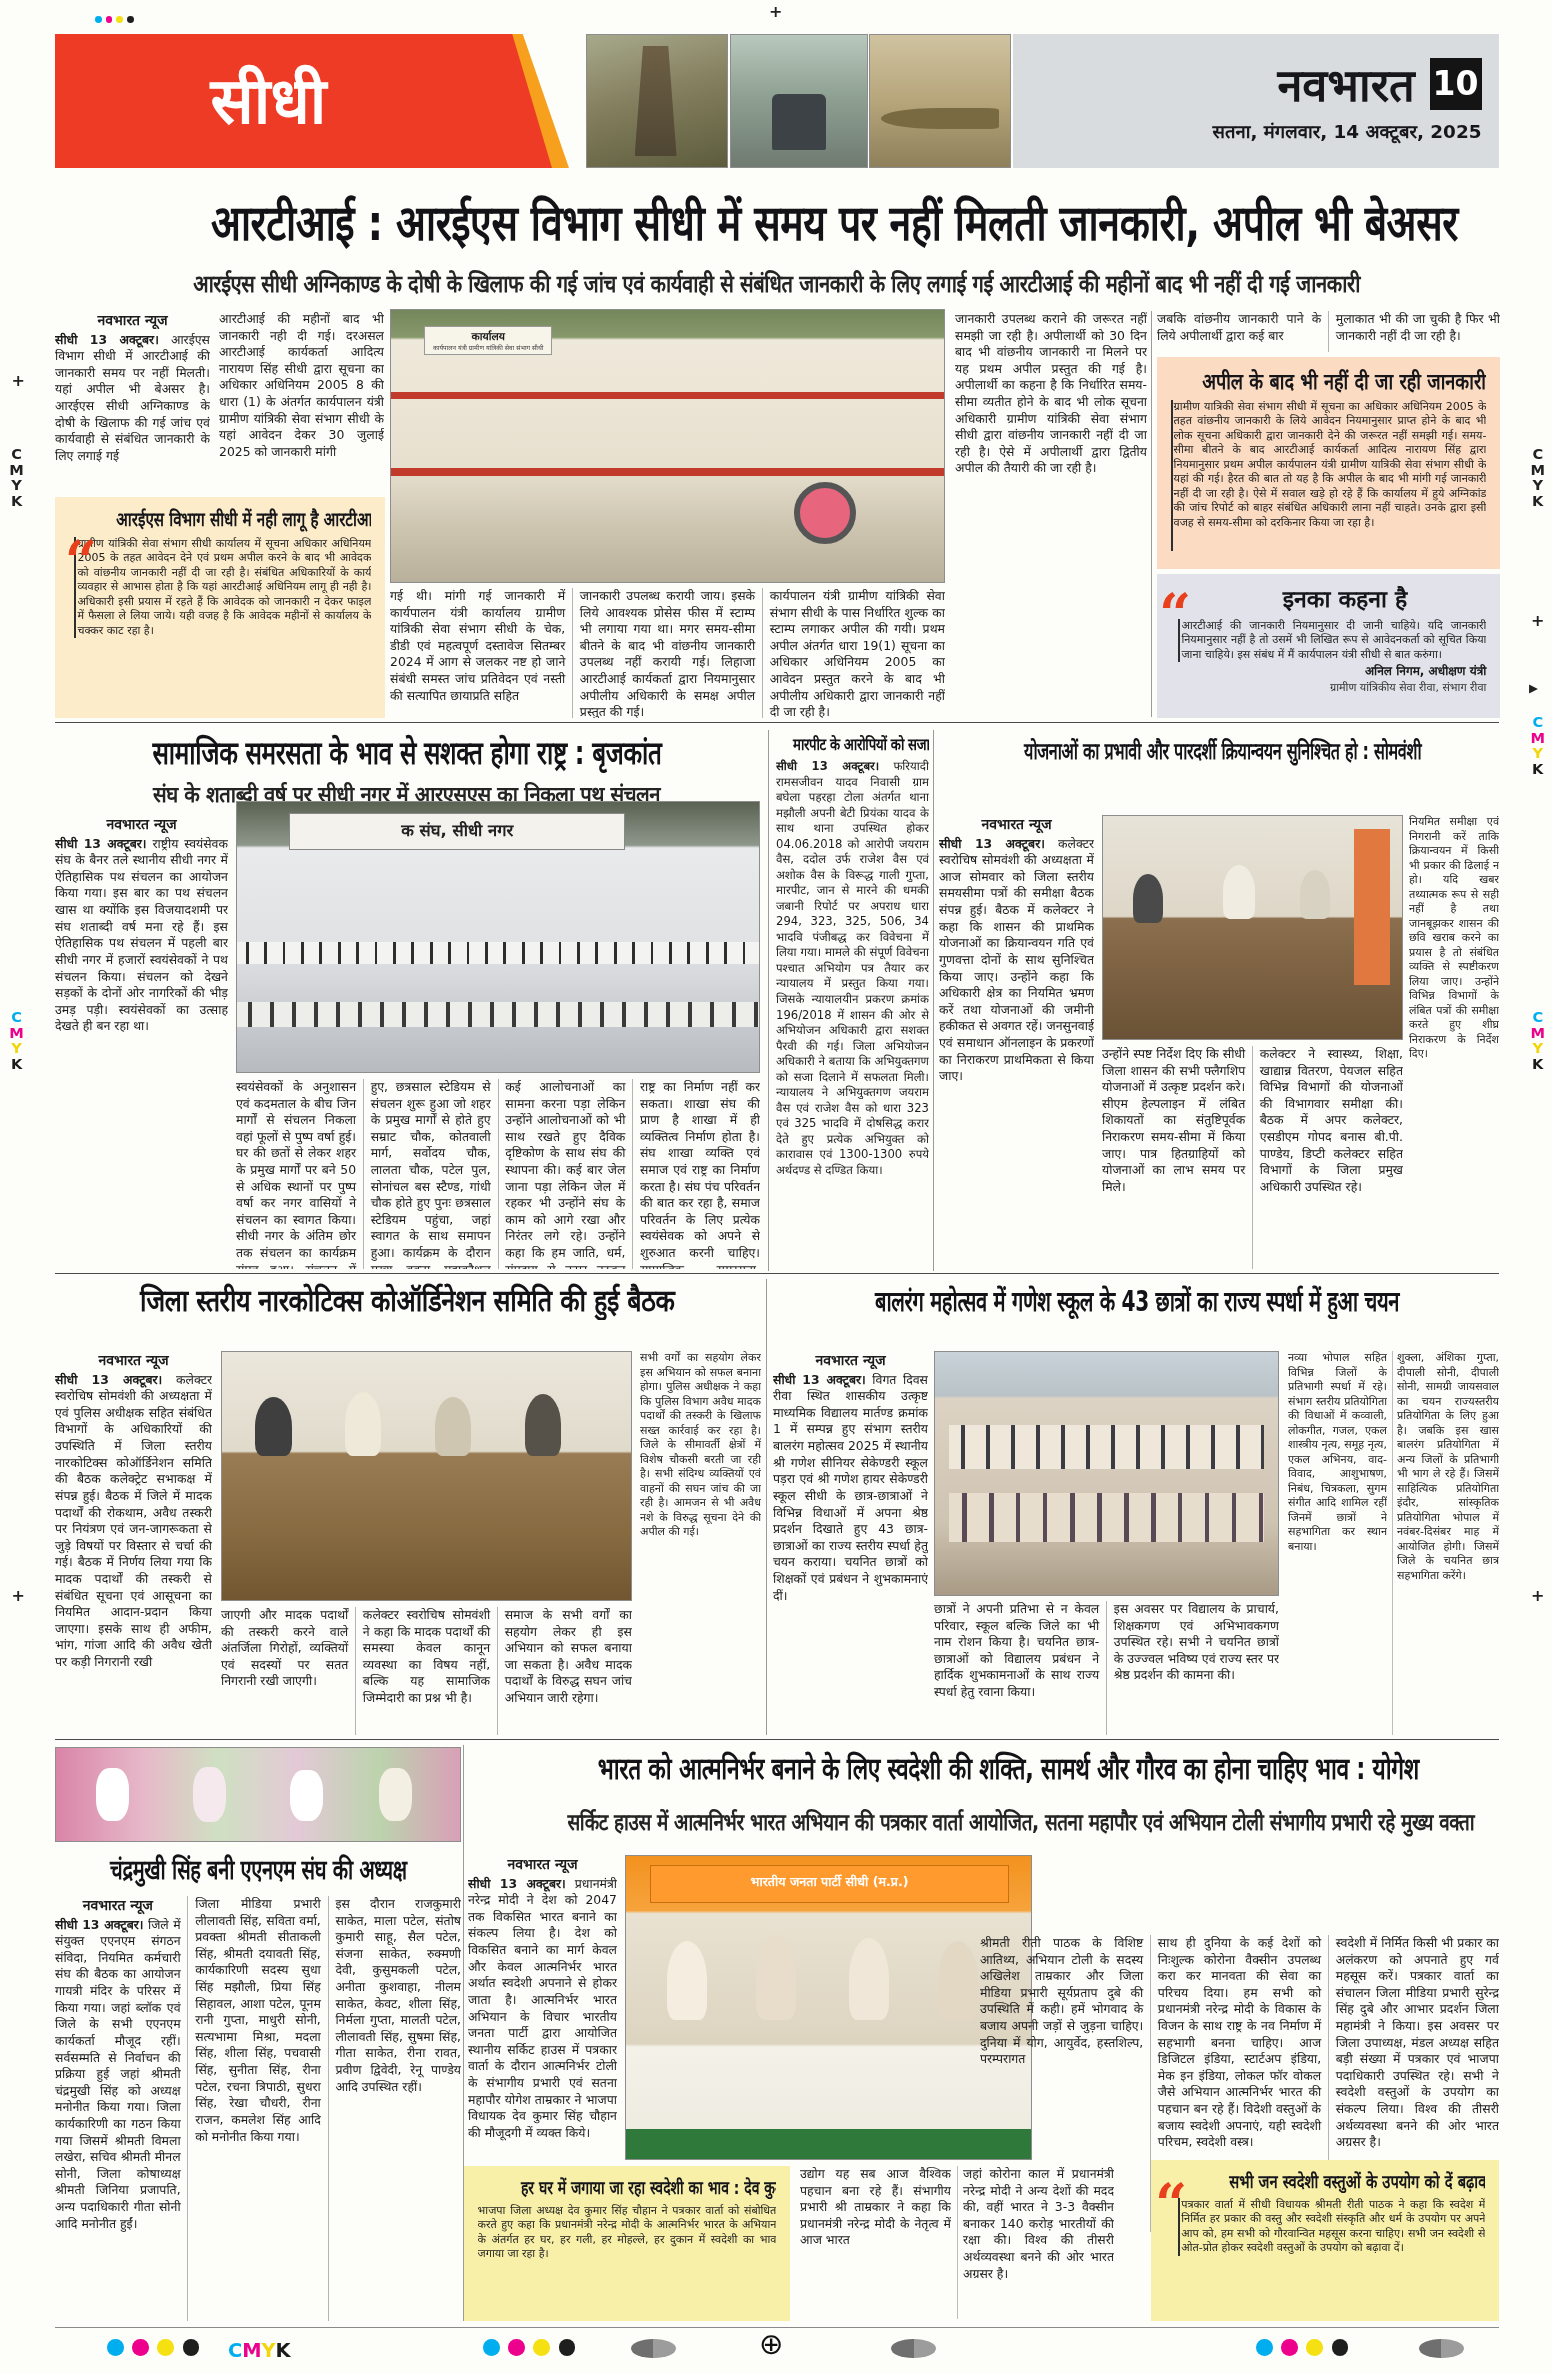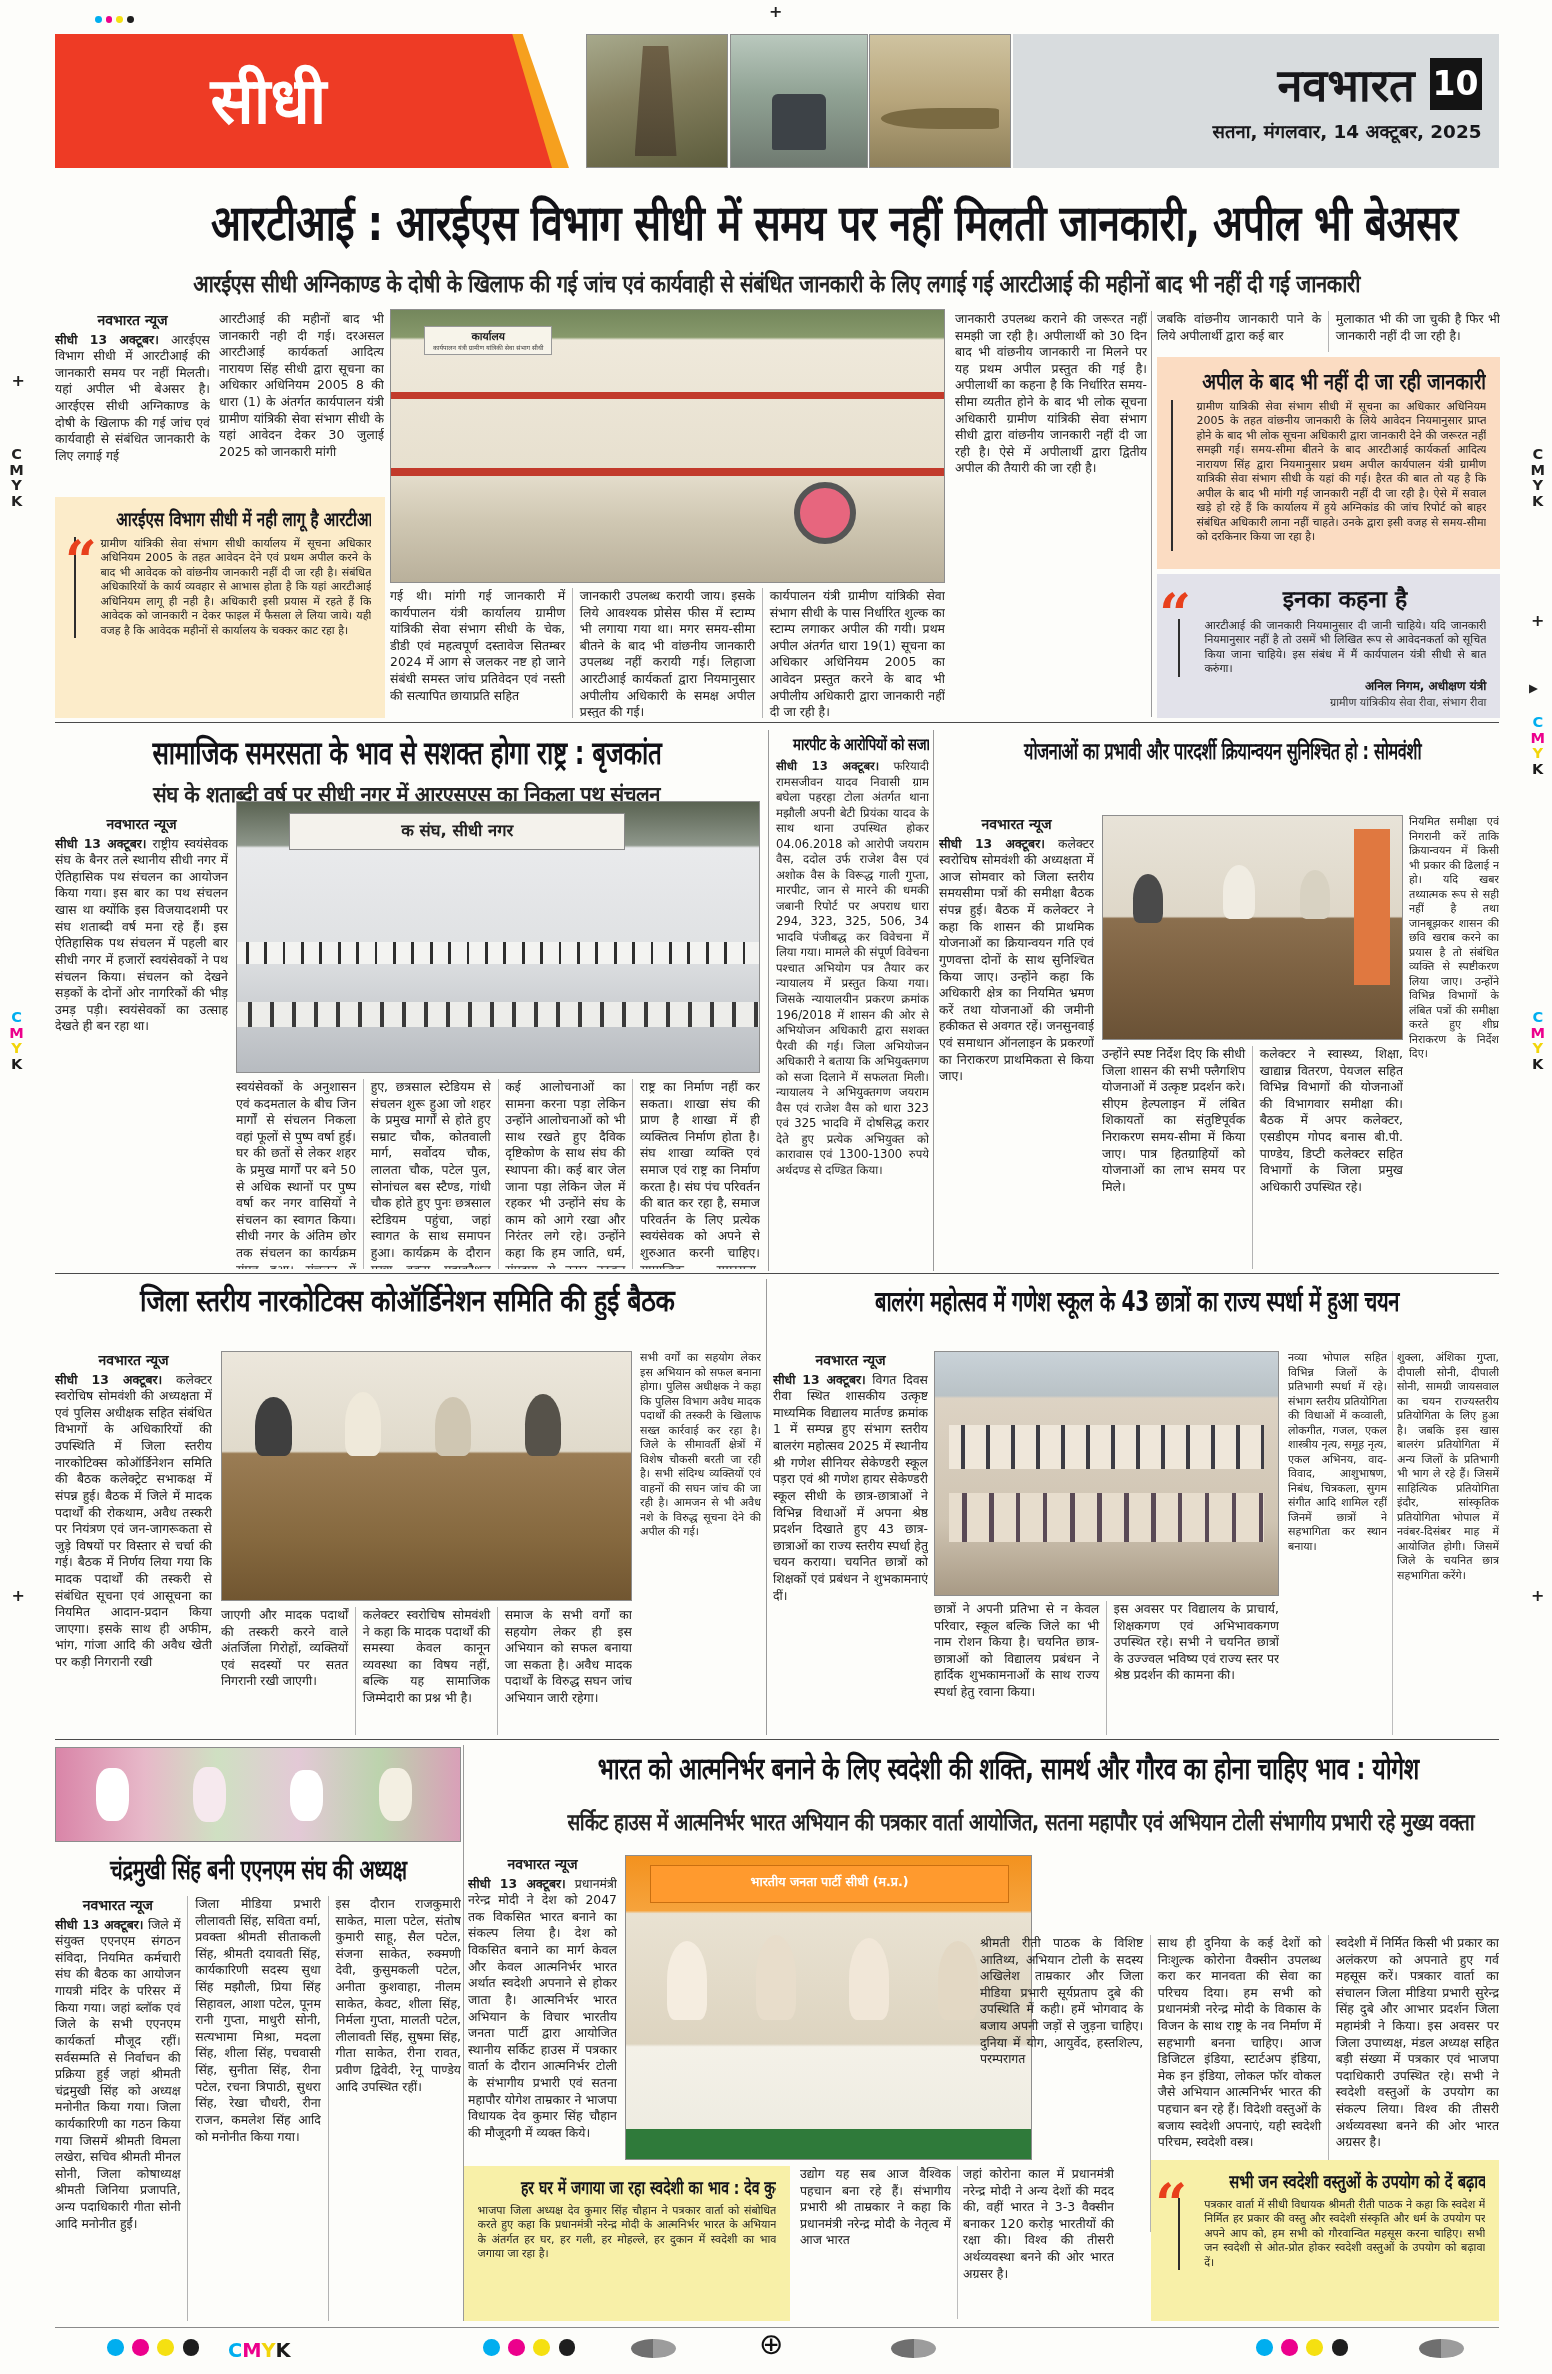--- a/index.html
+++ b/index.html
@@ -13,21 +13,21 @@
   .row{display:flex}
   .row>div{flex:1;padding:0 6.8px;overflow:hidden}
   .row>div:first-child{padding-left:0}
   .row>div:last-child{padding-right:0}
   .row>div+div{border-left:1px solid #b3b3b3}
   .hl{font-weight:bold;color:#121217;letter-spacing:-0.5px;overflow:hidden;white-space:nowrap;text-align:center}
   .fit{display:inline-block;white-space:nowrap;transform-origin:center top}
   .photo{position:absolute;border:1px solid #8d8d8d;overflow:hidden;box-sizing:border-box}
   .box{position:absolute;overflow:hidden;padding:7.8px 13.6px;box-sizing:border-box}
   .box h3{margin:0 0 4.9px;text-align:center;font-weight:bold;color:#15151a;overflow:hidden;white-space:nowrap}
-  .qbar{border-left:2.9px solid #2e2e2e;padding-left:24px}
+  .qbar{border-left:2.9px solid #2e2e2e;padding-left:1px}
   .quote{color:#e8401c;font-size:56px;line-height:.55;font-family:"DejaVu Serif","Liberation Serif",serif;font-weight:bold}
   .hline{position:absolute;height:1px;background:#4a4a4a}
   .vline{position:absolute;width:1px;background:#9a9a9a}
   .dot{display:inline-block;width:16.5px;height:16.5px;border-radius:50%;margin-right:8.7px}
   .sdot{display:inline-block;width:6.8px;height:6.8px;border-radius:50%;margin-right:3.9px}
   .ell{position:absolute;width:45px;height:19.4px;border-radius:50%;background:linear-gradient(90deg,#6f6f6f 50%,#9c9c9c 50%)}
   .vcmyk{position:absolute;font-weight:bold;font-size:14.6px;line-height:15.5px;text-align:center;width:17.5px}
   .vcmyk span{display:block}
   .mark{position:absolute;color:#222;font-weight:bold}
   .c{color:#00aeef}.m{color:#ec008c}.y{color:#f2d50a}.k{color:#1a1a1a}
@@ -305,21 +305,21 @@
   <div>साथ ही दुनिया के कई देशों को निःशुल्क कोरोना वैक्सीन उपलब्ध करा कर मानवता की सेवा का परिचय दिया। हम सभी को प्रधानमंत्री नरेन्द्र मोदी के विकास के विजन के साथ राष्ट्र के नव निर्माण में सहभागी बनना चाहिए। आज डिजिटल इंडिया, स्टार्टअप इंडिया, मेक इन इंडिया, लोकल फॉर वोकल जैसे अभियान आत्मनिर्भर भारत की पहचान बन रहे हैं। विदेशी वस्तुओं के बजाय स्वदेशी अपनाएं, यही स्वदेशी परिचम, स्वदेशी वस्त्र।</div>
   <div>स्वदेशी में निर्मित किसी भी प्रकार का अलंकरण को अपनाते हुए गर्व महसूस करें। पत्रकार वार्ता का संचालन जिला मीडिया प्रभारी सुरेन्द्र सिंह दुबे और आभार प्रदर्शन जिला महामंत्री ने किया। इस अवसर पर जिला उपाध्यक्ष, मंडल अध्यक्ष सहित बड़ी संख्या में पत्रकार एवं भाजपा पदाधिकारी उपस्थित रहे। सभी ने स्वदेशी वस्तुओं के उपयोग का संकल्प लिया। विश्व की तीसरी अर्थव्यवस्था बनने की ओर भारत अग्रसर है।</div>
 </div>
 
 <div class="box" style="left:464px;top:2166px;width:326px;height:155px;background:#f8f0a8">
   <h3 style="font-size:18.4px"><span class="fit" style="transform:scaleX(.76)">हर घर में जगाया जा रहा स्वदेशी का भाव : देव कुमार</span></h3>
   <div class="txt sm">भाजपा जिला अध्यक्ष देव कुमार सिंह चौहान ने पत्रकार वार्ता को संबोधित करते हुए कहा कि प्रधानमंत्री नरेन्द्र मोदी के आत्मनिर्भर भारत के अभियान के अंतर्गत हर घर, हर गली, हर मोहल्ले, हर दुकान में स्वदेशी का भाव जगाया जा रहा है।</div>
 </div>
 <div class="abs txt" style="left:800px;top:2166px;width:151px;height:153px">उद्योग यह सब आज वैश्विक पहचान बना रहे हैं। संभागीय प्रभारी श्री ताम्रकार ने कहा कि प्रधानमंत्री नरेन्द्र मोदी के नेतृत्व में आज भारत</div>
 <div class="vline" style="left:957px;top:2166px;height:153px;background:#bdbdbd"></div>
-<div class="abs txt" style="left:963px;top:2166px;width:151px;height:153px">जहां कोरोना काल में प्रधानमंत्री नरेन्द्र मोदी ने अन्य देशों की मदद की, वहीं भारत ने 3-3 वैक्सीन बनाकर 120 करोड़ भारतीयों की रक्षा की। विश्व की तीसरी अर्थव्यवस्था बनने की ओर भारत अग्रसर है।</div>
+<div class="abs txt" style="left:963px;top:2166px;width:151px;height:153px">जहां कोरोना काल में प्रधानमंत्री नरेन्द्र मोदी ने अन्य देशों की मदद की, वहीं भारत ने 3-3 वैक्सीन बनाकर 140 करोड़ भारतीयों की रक्षा की। विश्व की तीसरी अर्थव्यवस्था बनने की ओर भारत अग्रसर है।</div>
 <div class="box" style="left:1151px;top:2160px;width:348px;height:161px;background:#f8f0a8">
   <span class="quote" style="position:absolute;left:3.9px;top:29px">“</span>
   <h3 style="font-size:18.4px;margin-left:27px"><span class="fit" style="transform:scaleX(.80)">सभी जन स्वदेशी वस्तुओं के उपयोग को दें बढ़ावा : रीती</span></h3>
   <div class="txt sm qbar" style="margin-left:13.6px">पत्रकार वार्ता में सीधी विधायक श्रीमती रीती पाठक ने कहा कि स्वदेश में निर्मित हर प्रकार की वस्तु और स्वदेशी संस्कृति और धर्म के उपयोग पर अपने आप को, हम सभी को गौरवान्वित महसूस करना चाहिए। सभी जन स्वदेशी से ओत-प्रोत होकर स्वदेशी वस्तुओं के उपयोग को बढ़ावा दें।</div>
 </div>
 
 <div class="abs" style="left:55px;top:2327px;width:1444px;height:1px;background:#8a8a8a"></div>
 <div class="abs" style="left:107px;top:2339px">
   <span class="dot bg-c"></span><span class="dot bg-m"></span><span class="dot bg-y"></span><span class="dot bg-k"></span>
 </div>

